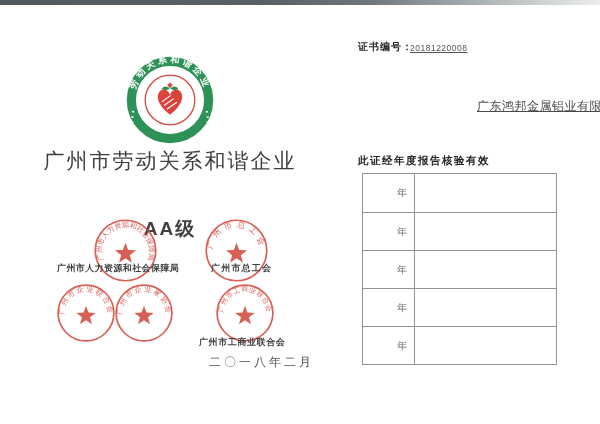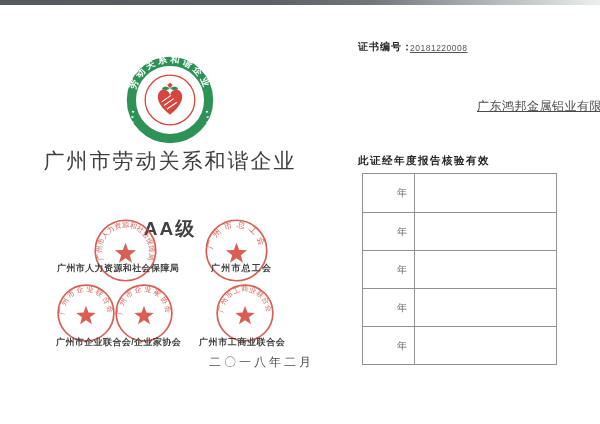--- a/index.html
+++ b/index.html
@@ -116,21 +116,20 @@
     <svg viewBox="0 0 100 100">
       <circle cx="50" cy="50" r="46.5" fill="none" stroke="#d24a3e" stroke-width="2.8"></circle>
       <path id="sp5" d="M 22,74 A 36.5,36.5 0 1 1 78,74" fill="none"></path>
       <text font-size="11.5" fill="#d24a3e" letter-spacing="1"><textPath href="#sp5" startOffset="50%" text-anchor="middle">广州市工商业联合会</textPath></text>
       <polygon points="50,38 54.1,49.3 66.2,49.8 56.7,57.2 60,68.8 50,62 40,68.8 43.3,57.2 33.8,49.8 45.9,49.3" fill="#d24a3e"></polygon>
     </svg>
   </div>
 
   <div class="seal-label lbl1">广州市人力资源和社会保障局</div>
   <div class="seal-label lbl2">广州市总工会</div>
-  <div class="seal-label lbl3">广州市企业联合会/企业家协会</div>
   <div class="seal-label lbl4">广州市工商业联合会</div>
 
   <div class="date-line">二〇一八年二月</div>
 
   <div class="fld-label cert-label">证书编号：</div>
   <div class="fld-value cert-value">20181220008</div>
 
   <div class="fld-value holder-value">广东鸿邦金属铝业有限公司</div>
 
   <div class="fld-label table-title">此证经年度报告核验有效</div>

